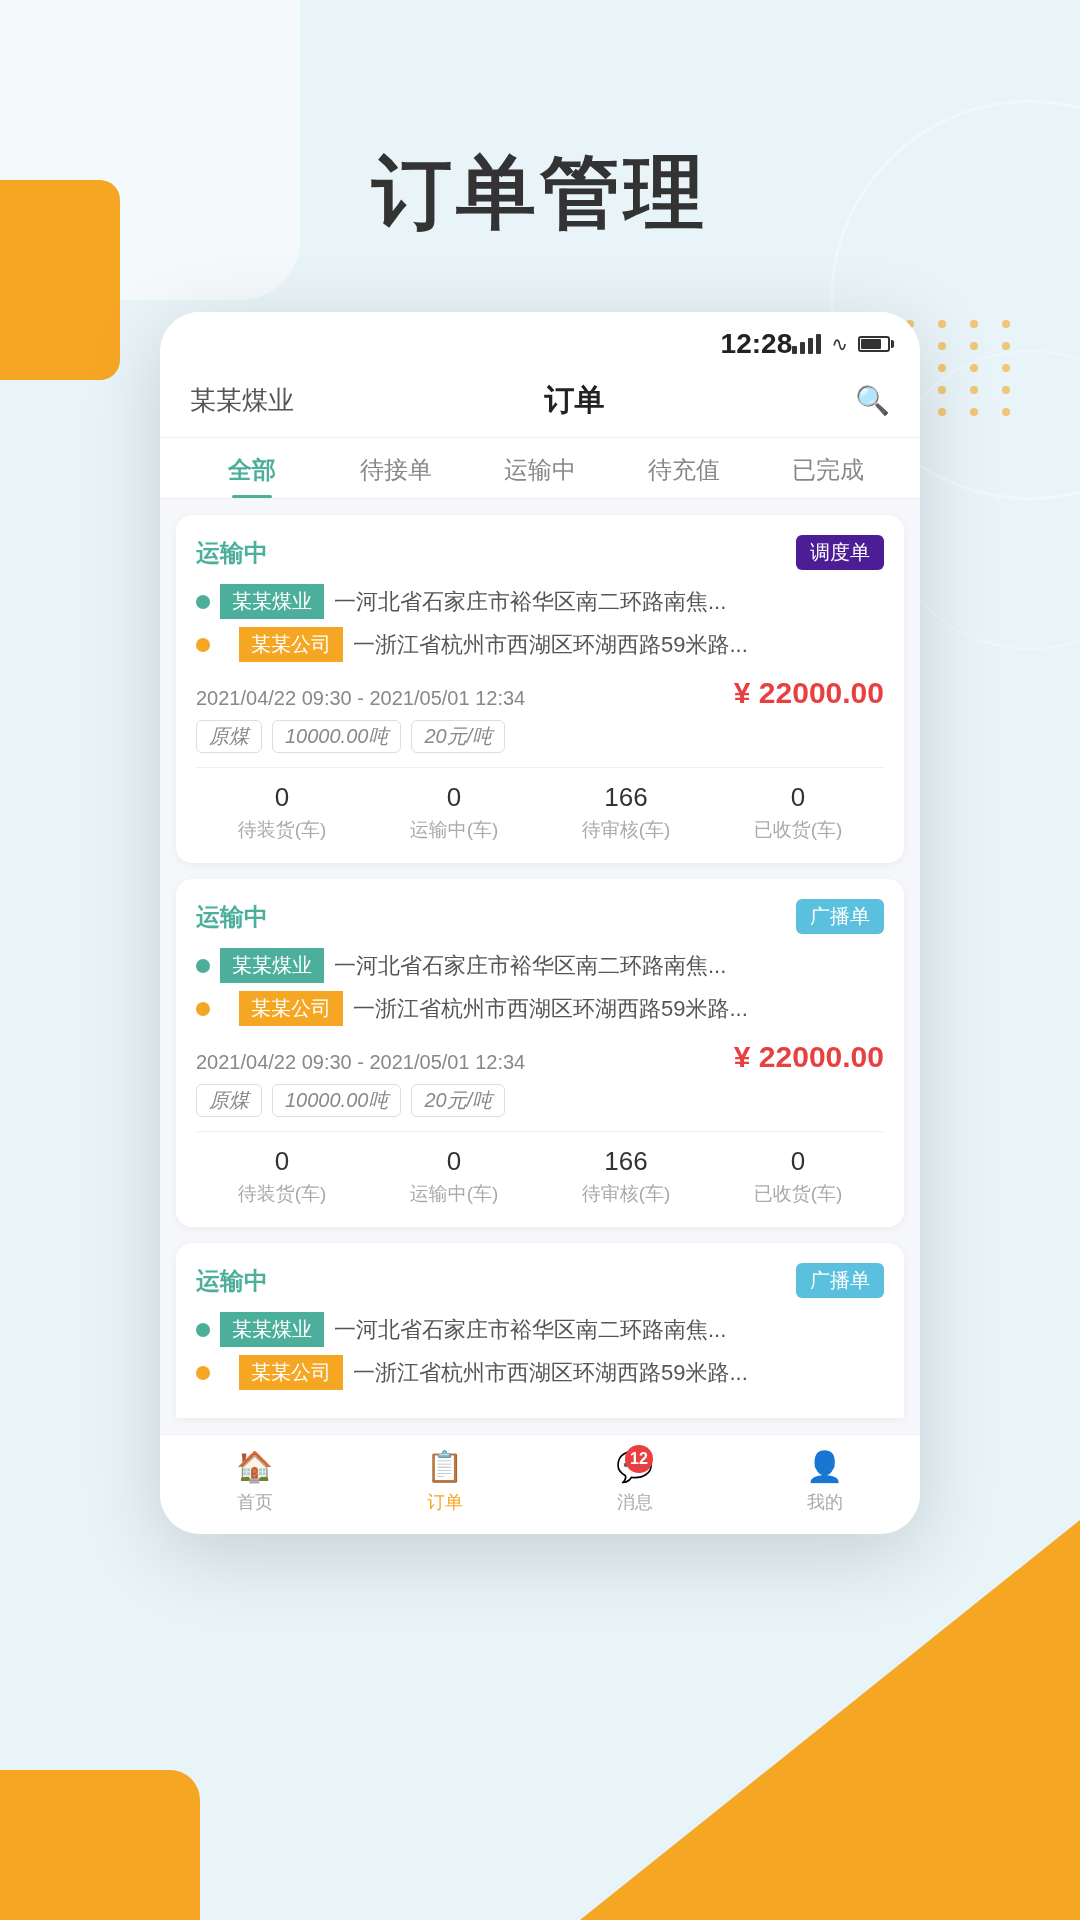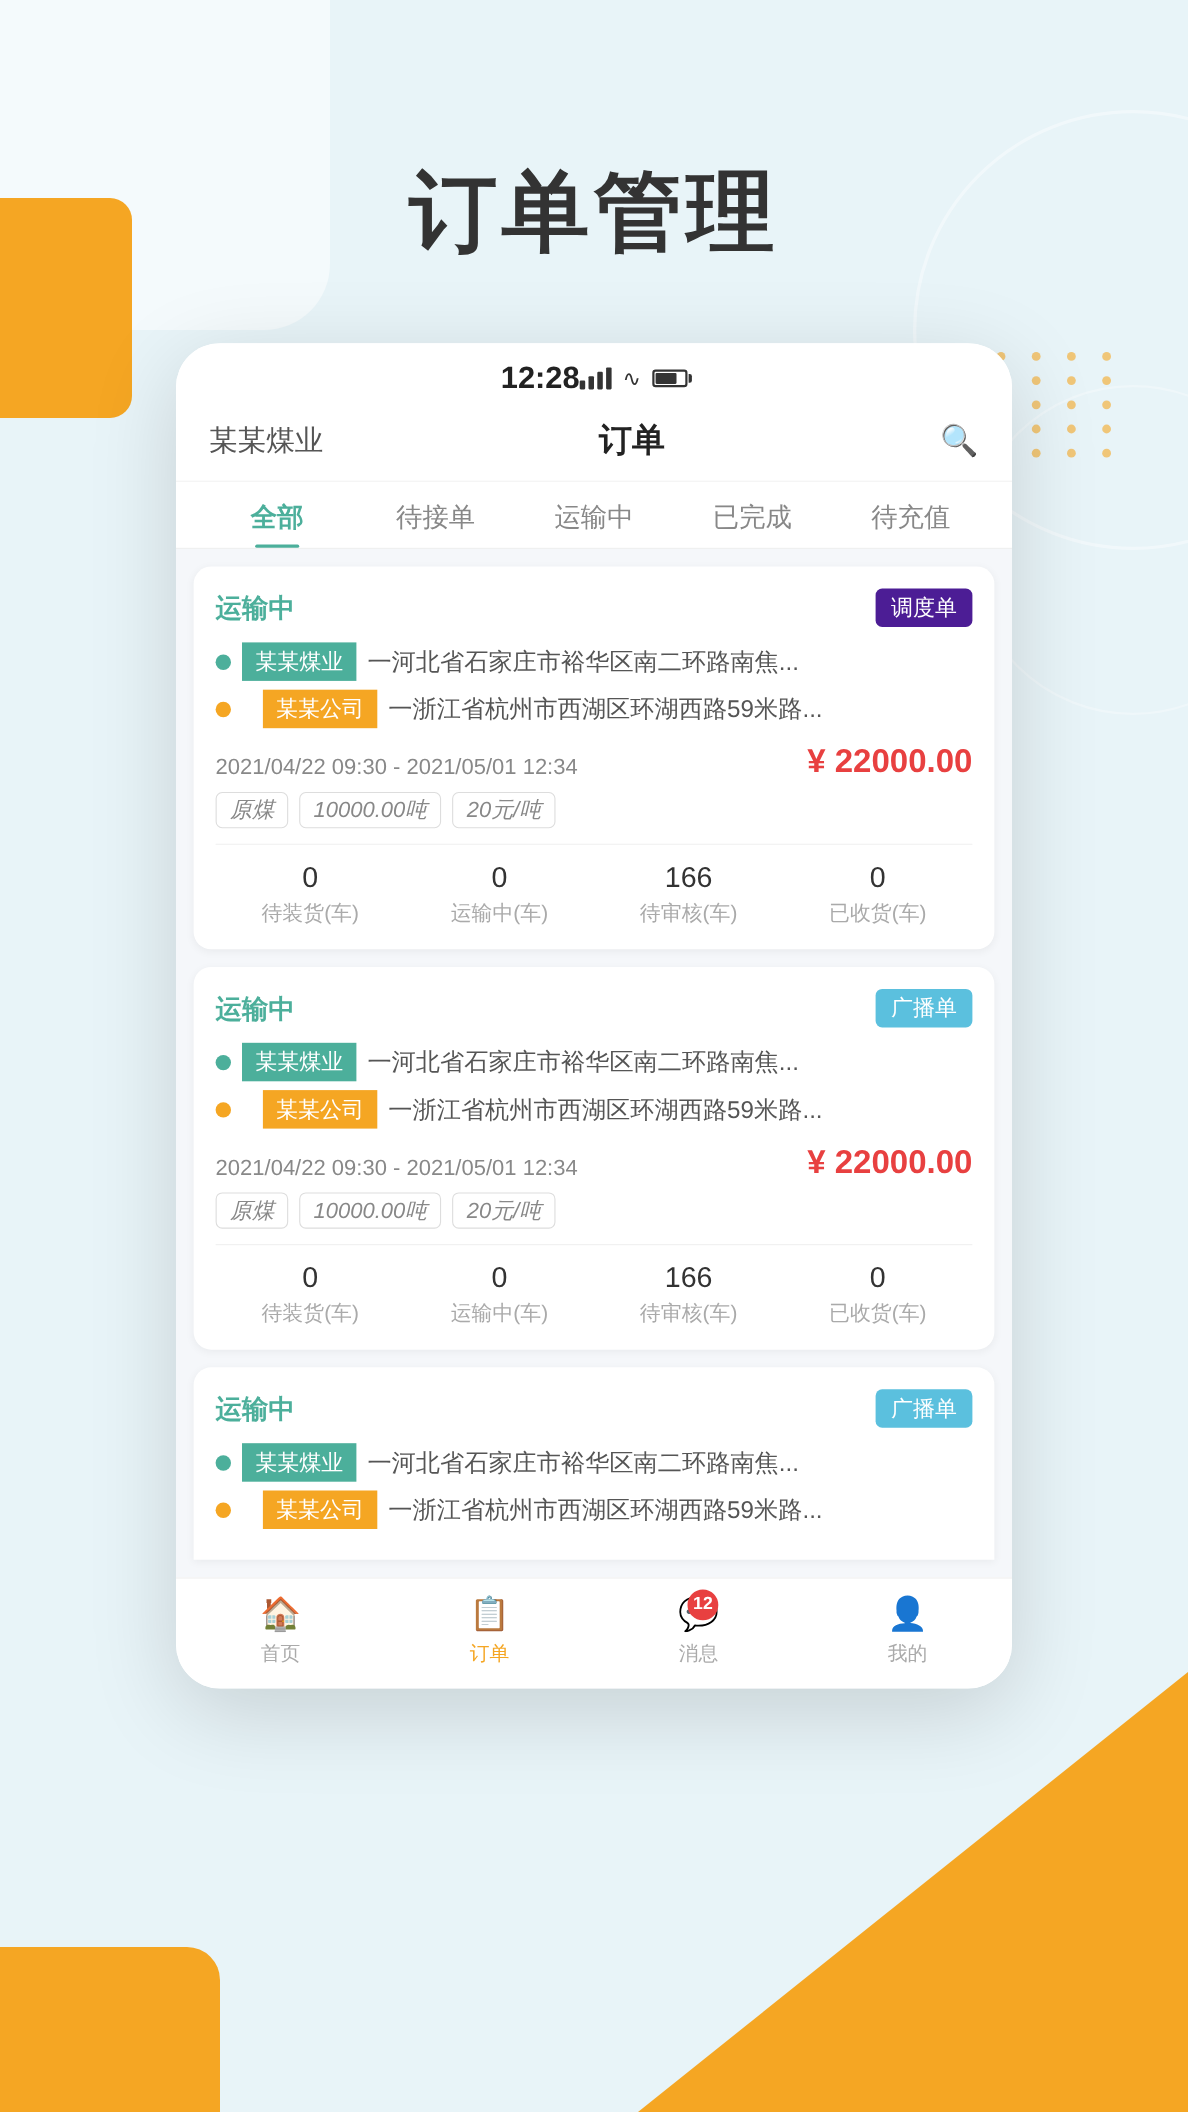--- a/index.html
+++ b/index.html
@@ -108,21 +108,21 @@
       background: #fff;
       border-radius: 40px;
       box-shadow: 0 20px 80px rgba(0,0,0,0.15);
       overflow: hidden;
       position: relative;
     }
 
     
     .status-bar {
       display: flex;
-      justify-content: center;
+      justify-content: flex-end;
       align-items: center;
       padding: 16px 30px 10px;
       background: #fff;
     }
     .status-time {
       font-size: 28px;
       font-weight: 600;
       color: #222;
     }
     .status-icons {
@@ -468,22 +468,22 @@
     <div class="nav-bar">
       <span class="nav-title-abnormal">某某煤业</span>
       <span class="nav-title-main">订单</span>
       <span class="nav-search-icon">🔍</span>
     </div>
 
     <div class="tab-bar" id="tab-bar">
         <div class="tab-item active">全部</div>
         <div class="tab-item">待接单</div>
         <div class="tab-item">运输中</div>
+        <div class="tab-item">待充值</div>
         <div class="tab-item">已完成</div>
-        <div class="tab-item">待充值</div>
       </div>
 
     <div class="scroll-content" id="order-list">
         <div class="order-card">
     <div class="card-header">
       <span class="status-label">运输中</span>
       <span class="type-badge dispatch">调度单</span>
     </div>
     <div class="route-item">
       <span class="route-dot green"></span>

